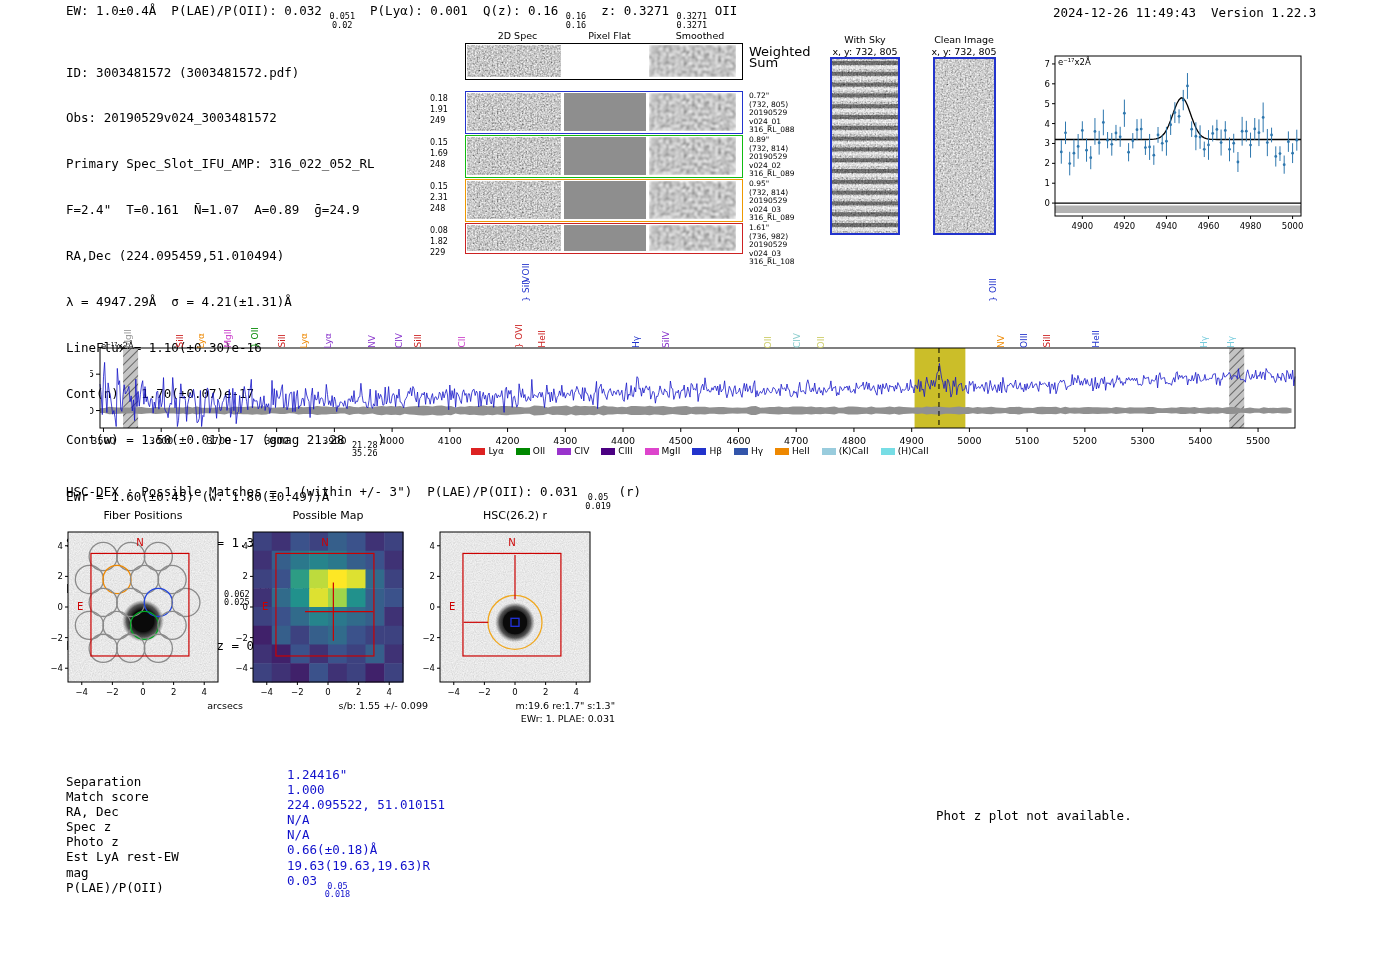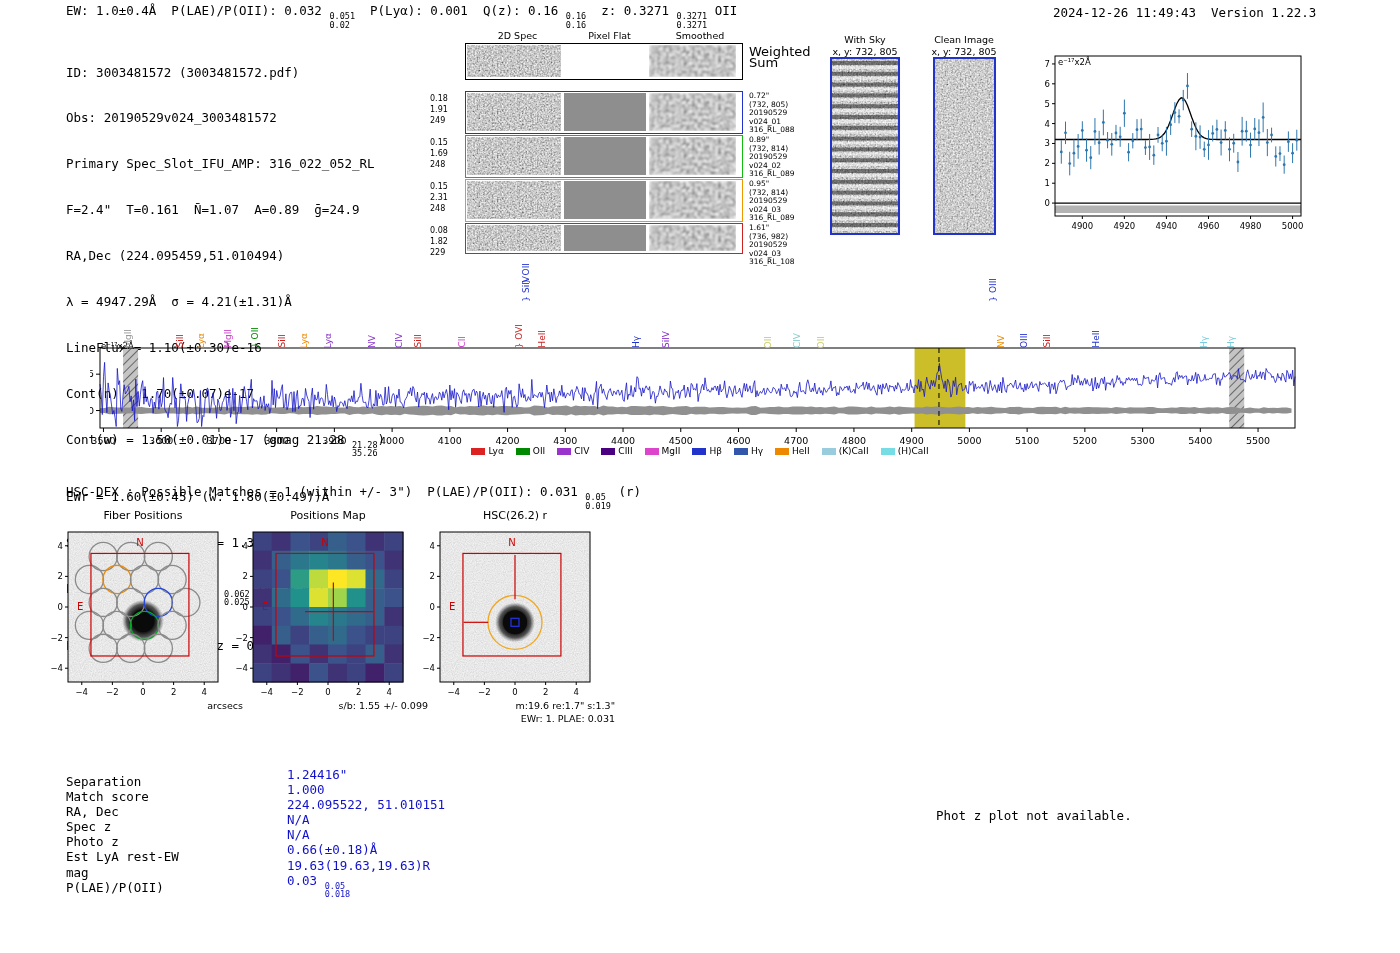--- a/index.html
+++ b/index.html
@@ -6,21 +6,21 @@
 body{background:#fff}
 #page{position:relative;width:1400px;height:953px;background:#fff;color:#000;
   font-family:"DejaVu Sans Mono",monospace;overflow:hidden}
 #page > *{position:absolute}
 .mono{font-family:"DejaVu Sans Mono",monospace}
 .sans{font-family:"DejaVu Sans",sans-serif}
 .hdr{left:66px;top:3px;font-size:12.5px;white-space:pre}
 #timestamp{left:1053px;top:5px;font-size:12.5px;white-space:pre}
 #infoblock{left:66px;top:34px;font-size:12.5px;line-height:15.3px;white-space:pre}
 .stk{display:inline-flex;flex-direction:column;font-size:8.5px;line-height:1.03;
-  vertical-align:-4px;text-align:left}
+  vertical-align:-4px;text-align:center}
 .stk span{display:block}
 .colhdr{top:30px;font-size:9.5px;text-align:center;font-family:"DejaVu Sans",sans-serif}
 #ch0{left:469px;width:97px}#ch1{left:567px;width:85px}#ch2{left:655px;width:90px}
 .s2row{position:absolute;display:flex;gap:3px;background:#fff;align-items:stretch;padding:1px}
 .slab{position:absolute;font-size:8px;line-height:11px;text-align:left;width:33px;left:430px;
   font-family:"DejaVu Sans",sans-serif}
 .rlab{position:absolute;font-size:7.5px;line-height:8.6px;left:749px;width:64px;
   font-family:"DejaVu Sans",sans-serif}
 #wsum{left:749px;top:46px;width:56px;font-size:13px;line-height:11px;font-family:"DejaVu Sans",sans-serif}
 .paneltitle{font-size:9.5px;text-align:center;line-height:11.5px;font-family:"DejaVu Sans",sans-serif}
@@ -454,21 +454,21 @@
       </span>
       <span class="litem">
         <span class="lbox" style="background:#77dde5"></span>
         <span>(H)CaII</span>
       </span>
     </div>
 
   <div id="hscdex" class="mono"><span>HSC-DEX : Possible Matches = 1 (within +/- 3")  P(LAE)/P(OII): 0.031 </span><span class="stk"><span>0.05</span><span>0.019</span></span><span> (r)</span></div>
 
   <div class="cuttitle" id="fiber-title">Fiber Positions</div>
-  <div class="cuttitle" id="lineflux-title">Positions Map</div>
+  <div class="cuttitle" id="lineflux-title">Possible Map</div>
   <div class="cuttitle" id="hsc-title">HSC(26.2) r</div>
 
   <svg id="fiber-svg" width="200" height="176">
       <rect x="30" y="4" width="150" height="150" filter="url(#nzLight)"></rect>
       <circle cx="105" cy="92.77551020408163" r="21" fill="url(#blobGrad)"></circle>
       <circle cx="105" cy="92.77551020408163" r="11" fill="#0a0a0a"></circle>
       <circle cx="65.20408163265307" cy="28.489795918367353" r="14.081632653061225" fill="none" stroke="#8a8a8a" stroke-width="1.3"></circle>
       <circle cx="92.75510204081633" cy="28.489795918367353" r="14.081632653061225" fill="none" stroke="#8a8a8a" stroke-width="1.3"></circle>
       <circle cx="120.3061224489796" cy="28.489795918367353" r="14.081632653061225" fill="none" stroke="#8a8a8a" stroke-width="1.3"></circle>
       <circle cx="51.42857142857143" cy="51.44897959183674" r="14.081632653061225" fill="none" stroke="#8a8a8a" stroke-width="1.3"></circle>

